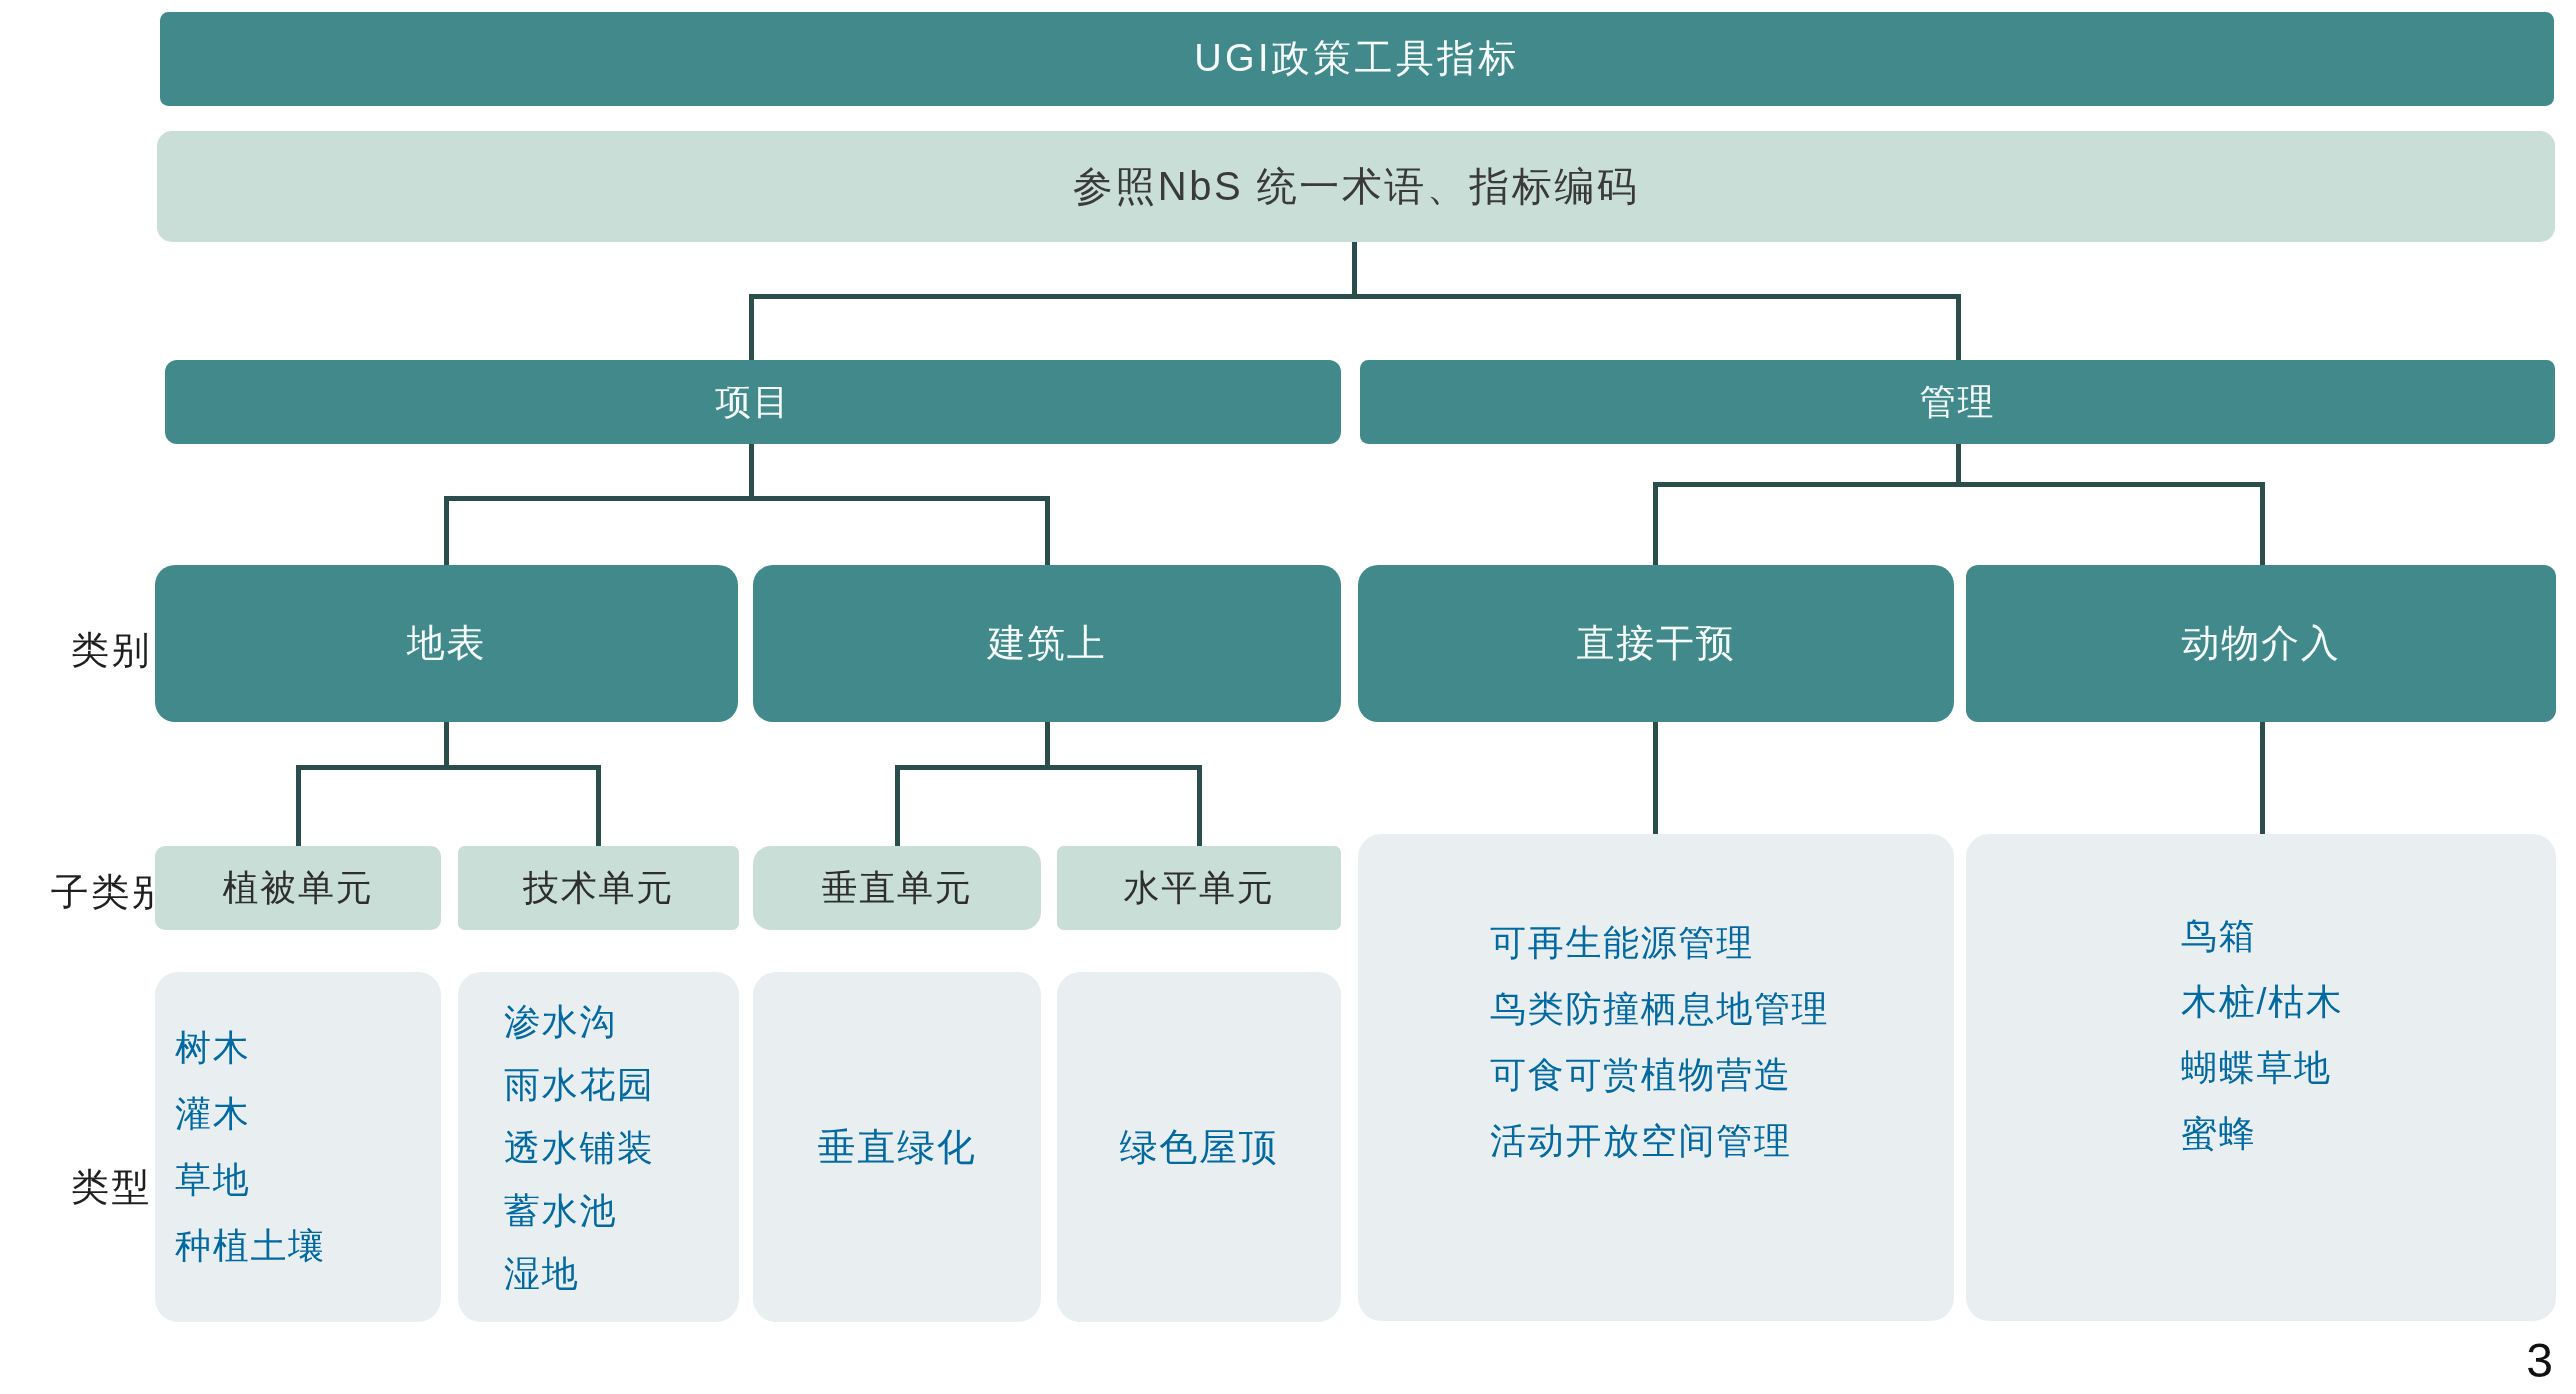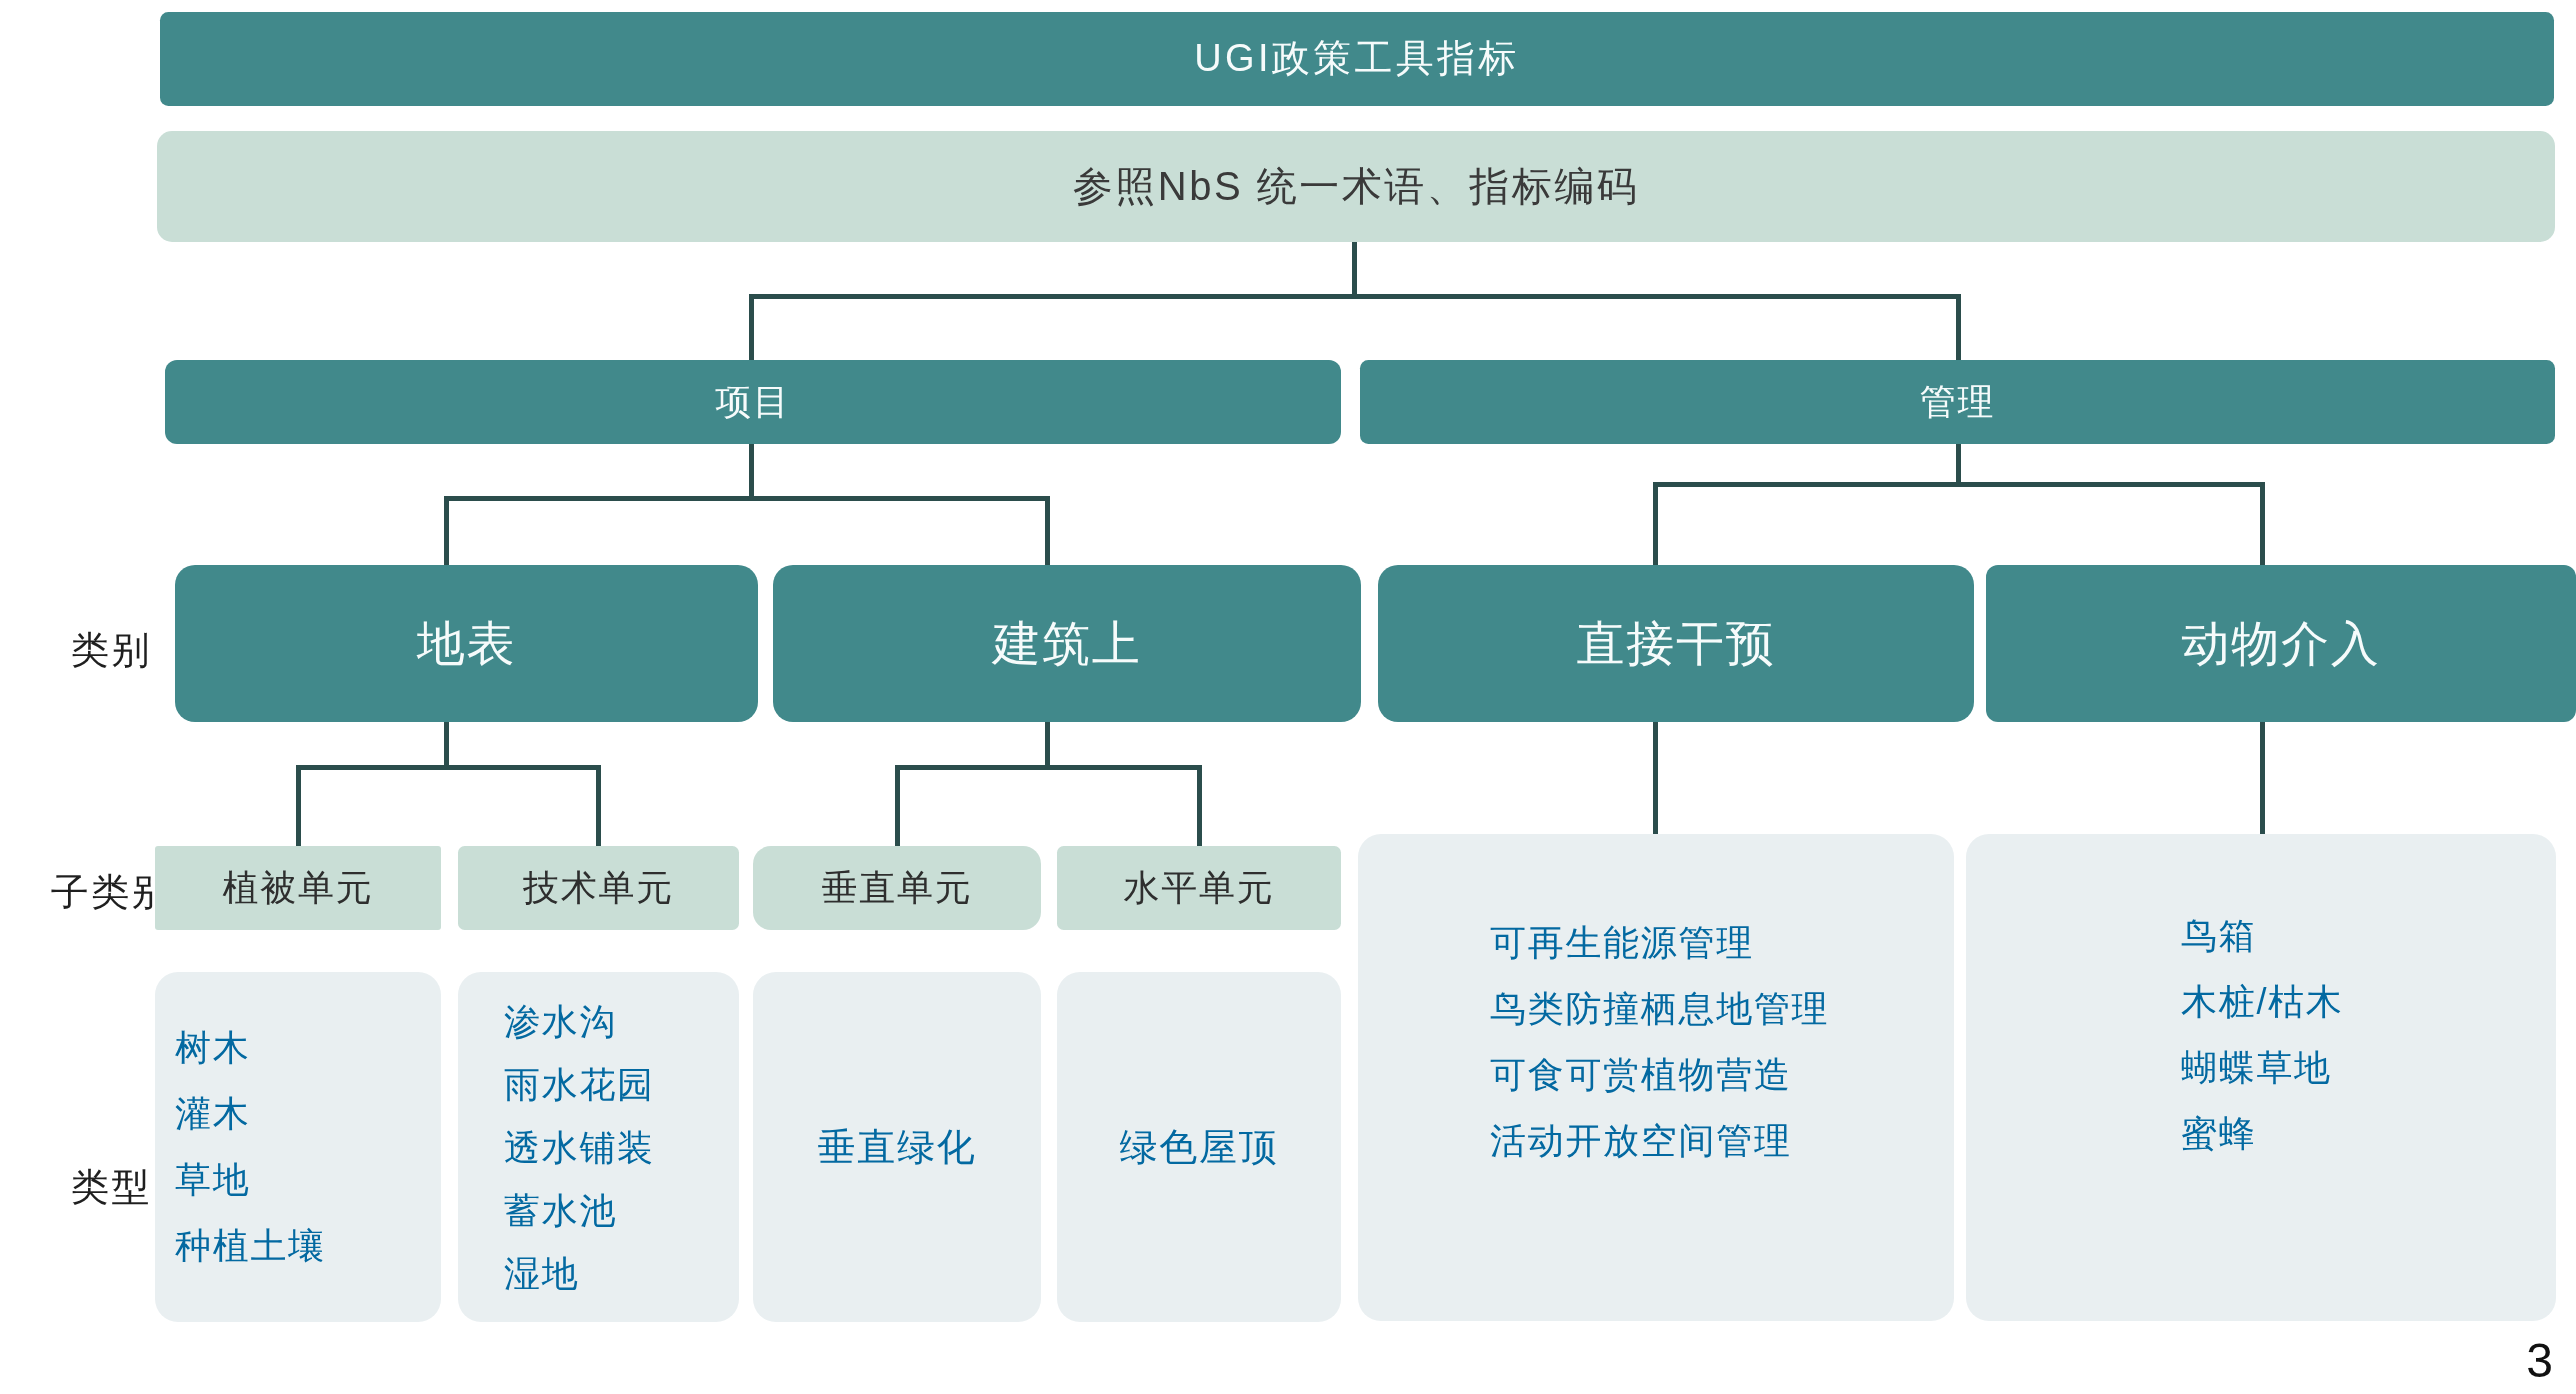--- a/index.html
+++ b/index.html
@@ -40,21 +40,21 @@
     width: 157px;
     text-align: center;
     font-size: 38px;
     color: #1f1f1f;
     letter-spacing: 2.5px;
   }
 
   .title-bar    { font-size: 38px; letter-spacing: 3.3px; }
   .subtitle-bar { font-size: 40px; color: #3a3a3a; letter-spacing: 2.5px; }
   .branch-bar   { font-size: 36px; }
-  .cat-box      { font-size: 48px; margin-left: 20px; }
+  .cat-box      { font-size: 38px; }
   .sub-box      { font-size: 36px; }
 
   .type-list {
     flex-direction: column;
     align-items: flex-start;
     justify-content: center;
   }
   .type-list.from-top { justify-content: flex-start; }
   .type-item { font-size: 36px; line-height: 66px; letter-spacing: 1.7px; }
   .tight .type-item { line-height: 63px; }
@@ -126,21 +126,21 @@
   <div class="box teal cat-box" style="left:753px; top:565px; width:588px; height:157px; border-radius:20px">
     <span>建筑上</span>
   </div>
   <div class="box teal cat-box" style="left:1358px; top:565px; width:596px; height:157px; border-radius:20px">
     <span>直接干预</span>
   </div>
   <div class="box teal cat-box" style="left:1966px; top:565px; width:590px; height:157px; border-radius:12px">
     <span>动物介入</span>
   </div>
 
-  <div class="box mint sub-box" style="left:155px; top:846px; width:286px; height:84px; border-radius:3px">
+  <div class="box mint sub-box" style="left:155px; top:846px; width:286px; height:84px; border-radius:10px">
     <span>植被单元</span>
   </div>
   <div class="box mint sub-box" style="left:458px; top:846px; width:281px; height:84px; border-radius:6.6px">
     <span>技术单元</span>
   </div>
   <div class="box mint sub-box" style="left:753px; top:846px; width:288px; height:84px; border-radius:18px">
     <span>垂直单元</span>
   </div>
   <div class="box mint sub-box" style="left:1057px; top:846px; width:284px; height:84px; border-radius:6.6px">
     <span>水平单元</span>

